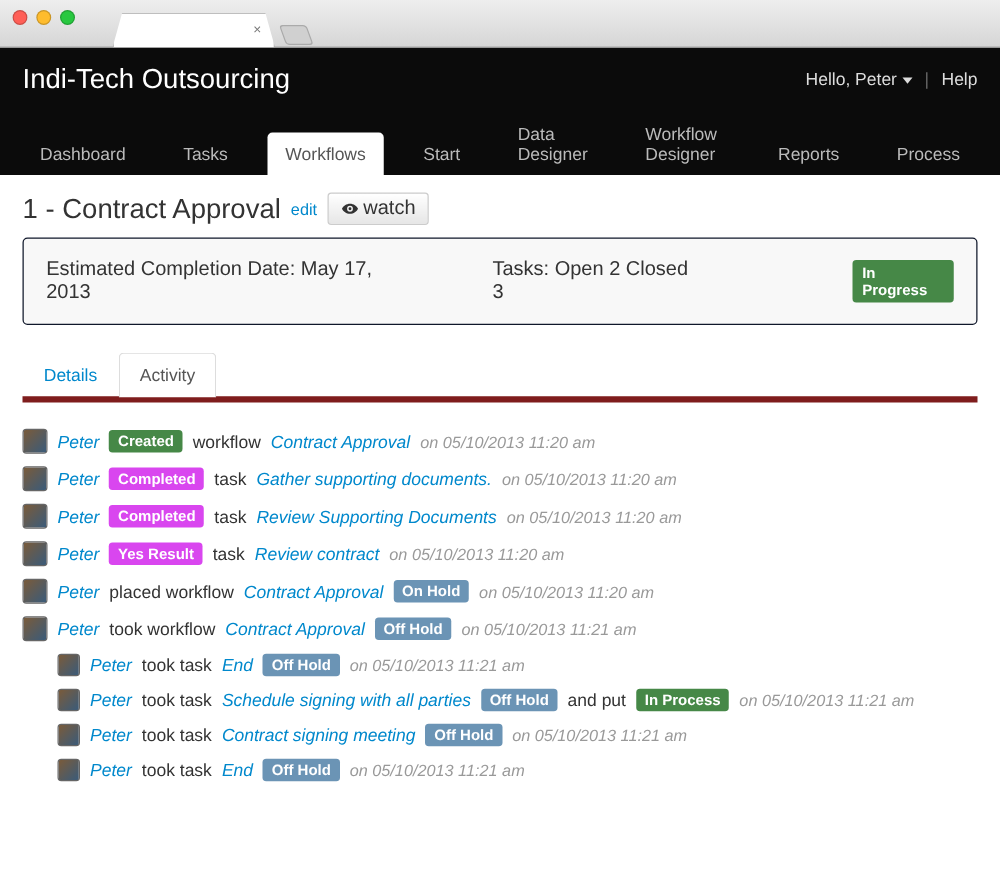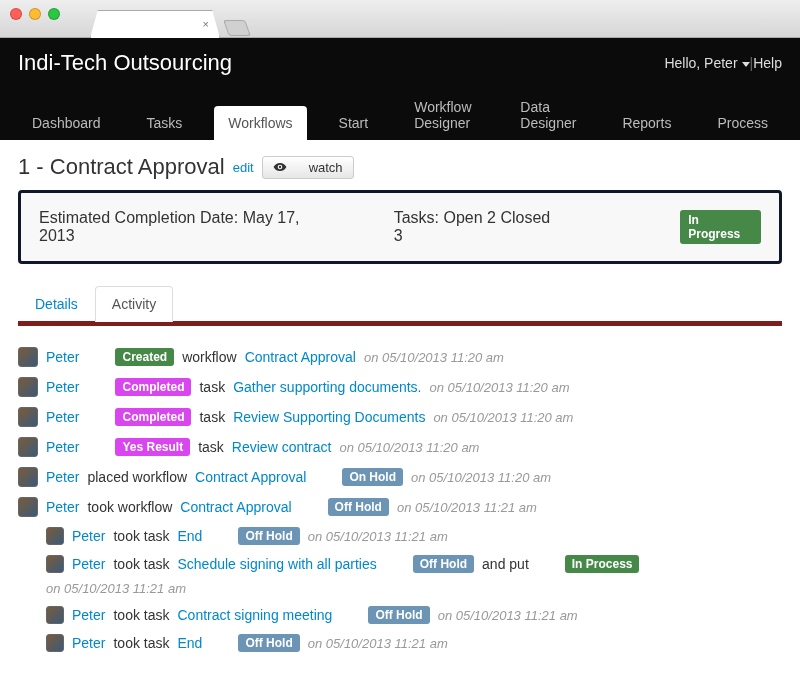--- a/index.html
+++ b/index.html
@@ -43,21 +43,21 @@
   .site-header {
     background: #0b0b0b;
     color: #fff;
     padding: 12px 18px 0 18px;
   }
   .site-top {
     display: flex; justify-content: space-between; align-items: center;
     padding-bottom: 14px;
   }
   .brand { font-size: 22px; font-weight: 400; color: #fff; }
-  .user-area { font-size: 14px; color: #ddd; display: flex; align-items: center; }
+  .user-area { font-size: 14px; color: #ddd; display: flex; gap: 10px; align-items: center; }
   .user-area .divider { color: #666; }
   .user-link { color: #ddd; cursor: pointer; }
   .caret { display:inline-block; width:0;height:0;border-left:4px solid transparent;border-right:4px solid transparent;border-top:5px solid #ddd; margin-left:4px; vertical-align: middle;}
   .navtabs {
     display: flex; gap: 18px; align-items: flex-end;
   }
   .navtab {
     padding: 9px 14px; color: #bbb; font-size: 14px; cursor: pointer;
     border-top-left-radius: 4px; border-top-right-radius: 4px;
   }
@@ -66,27 +66,27 @@
   
   .content {
     padding: 14px 18px;
   }
   .page-title-row { display: flex; align-items: center; gap: 8px; margin-bottom: 10px; }
   .page-title { font-size: 22px; font-weight: 400; color: #333; }
   .edit-link { color: #0088cc; font-size: 13px; }
   .watch-btn {
     border: 1px solid #ccc; border-radius: 3px;
     background: linear-gradient(#fff,#e6e6e6);
-    padding: 3px 10px; font-size: 13px; color: #333;
-    display: inline-flex; align-items: center; gap: 22px; cursor: pointer; justify-content: space-between;
+    padding: 3px 10px; font-size: 16px; color: #333;
+    display: inline-flex; align-items: center; gap: 4px; cursor: pointer; justify-content: space-between;
   }
   .watch-btn svg { width: 14px; height: 14px; }
 
   .summary-bar {
-    border: 3px solid #0f172a; background: #f8f8f8; border-radius: 4px;
+    border: 1px solid #0f172a; background: #f8f8f8; border-radius: 4px;
     padding: 16px 18px; display: flex; align-items: center; gap: 60px;
     font-size: 16px;
   }
   .summary-bar .spacer { flex: 1; }
   .summary-text { color: #333; font-weight: 500; }
   .badge {
     display: inline-block; padding: 3px 8px; border-radius: 3px;
     color: #fff; font-size: 12px; font-weight: 600; line-height: 1.2;
   }
   .badge-green { background: #468847; }
@@ -112,26 +112,26 @@
     display: flex; align-items: center; gap: 8px; padding: 5px 0;
     font-size: 14px; flex-wrap: wrap;
   }
   .act-row.indent { margin-left: 28px; }
   .avatar {
     width: 20px; height: 20px; border-radius: 3px;
     background: linear-gradient(135deg,#7a5b3a,#3a5b7a);
     border: 1px solid #666; flex-shrink: 0;
   }
   .avatar.sm { width: 18px; height: 18px; }
-  .link { color: #0088cc; }
+  .link { color: #0088cc; font-style: italic; }
   .plain { color: #333; }
   .muted { color: #999; font-style: italic; font-size: 13px; }
   .pill {
     display: inline-block; padding: 2px 7px; border-radius: 3px;
-    color: #fff; font-size: 12px; font-weight: 600; margin-left: 28px;
+    color: #fff; font-size: 12px; font-weight: 600;
   }
   .pill-green  { background: #468847; }
   .pill-orange { background: #d946ef; }
   .pill-blue   { background: #6b94b5; }
 </style>
 </head>
 <body>
 
 <div class="chrome">
   <div class="traffic">
@@ -156,22 +156,22 @@
       </span>
       <span class="divider">|</span>
       <span class="user-link">Help</span>
     </div>
   </div>
   <div class="navtabs" id="navtabs">
       <div class="navtab">Dashboard</div>
       <div class="navtab">Tasks</div>
       <div class="navtab active">Workflows</div>
       <div class="navtab">Start</div>
+      <div class="navtab">Data Designer</div>
       <div class="navtab">Workflow Designer</div>
-      <div class="navtab">Data Designer</div>
       <div class="navtab">Reports</div>
       <div class="navtab">Process</div>
     </div>
 </div>
 
 <div class="content">
 
   <div class="page-title-row">
     <span class="page-title">1 - Contract Approval</span>
     <span class="edit-link">edit</span>

